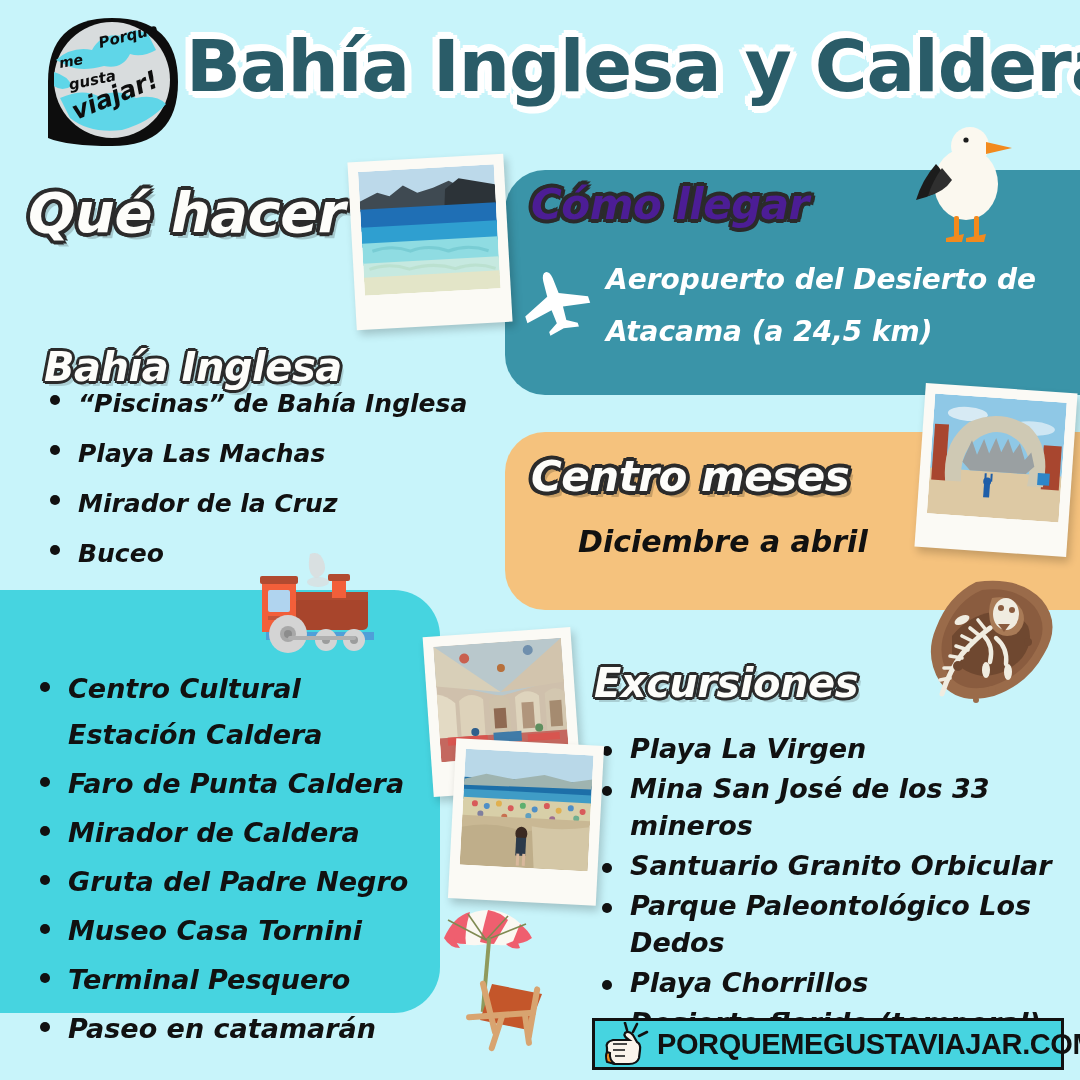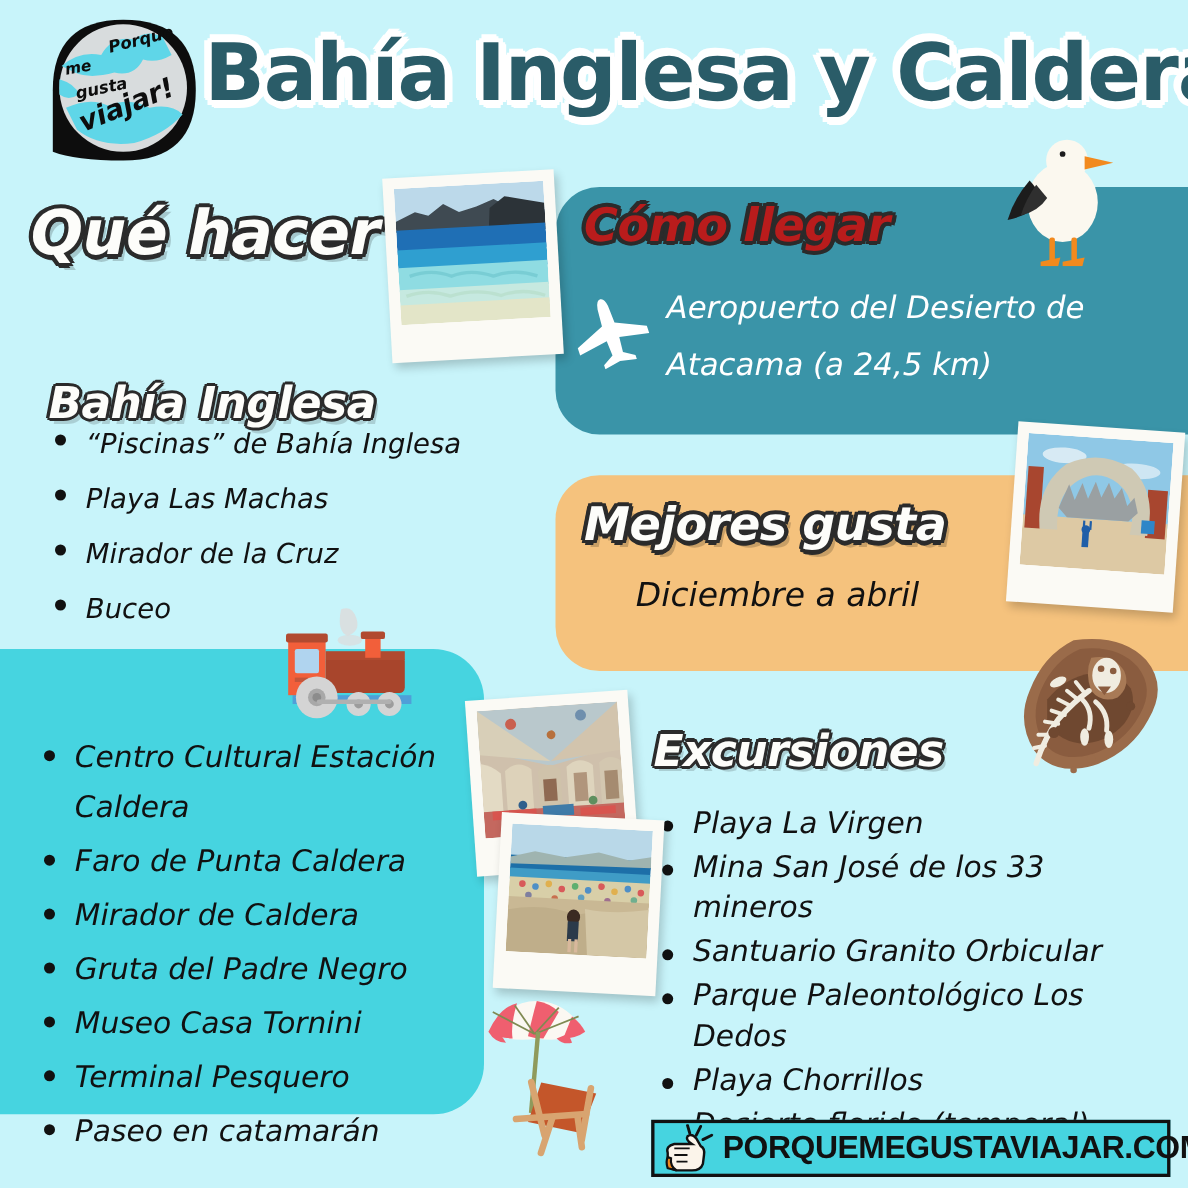--- a/index.html
+++ b/index.html
@@ -74,34 +74,34 @@
     left:-40px;top:590px;width:480px;height:423px;
     background:#46d4e0;
     border-radius:0 46px 46px 0;
   }
 
   
   #h-que-hacer{left:28px;top:180px;font-size:56px;}
   #h-bahia{left:44px;top:304px;font-size:40px;margin-top:40px;}
   #h-caldera{left:28px;top:602px;font-size:40px;}
   #h-como{left:531px;top:180px;font-size:42px;
-    color:#b91c1c;
+    color:#4c1d95;
     text-shadow:
       -3px -3px 0 #2b2b2b, 3px -3px 0 #2b2b2b,
       -3px  3px 0 #2b2b2b, 3px  3px 0 #2b2b2b,
       -4px  0   0 #2b2b2b, 4px  0   0 #2b2b2b,
        0   -4px 0 #2b2b2b, 0    4px 0 #2b2b2b;
   }
   #h-meses{left:531px;top:452px;font-size:42px;}
   #h-excursiones{left:594px;top:660px;font-size:40px;}
 
   
   .hand{
     font-family:"DejaVu Sans",sans-serif;
-    font-weight:normal;font-style:italic;
+    font-weight:bold;font-style:italic;
     color:#111111;
   }
   .hand.white{color:#ffffff;}
 
   
   ul.blist{
     list-style:none;margin:0;padding:0;
   }
   ul.blist li{
     position:relative;
@@ -227,21 +227,21 @@
   <div class="abs" id="plane-icon">
     <svg viewBox="0 0 78 70" width="78" height="70">
       <g fill="#ffffff" transform="rotate(-18 39 35)">
         <path d="M37 4 Q41 4 42 12 L43 28 L70 40 L70 47 L43 42 L42 56 L52 62 L52 66 L37 63 L22 66 L22 62 L32 56 L31 42 L4 47 L4 40 L31 28 L32 12 Q33 4 37 4 Z"></path>
       </g>
     </svg>
   </div>
 
   <div class="abs hand white" id="como-text">Aeropuerto del Desierto de Atacama (a 24,5 km)</div>
 
-  <div class="abs bubble-h" id="h-meses">Mejores gusta</div>
+  <div class="abs bubble-h" id="h-meses">Centro meses</div>
   <div class="abs hand" id="meses-text">Diciembre a abril</div>
 
   <div class="abs bubble-h thin" id="h-excursiones">Excursiones</div>
 
   <ul class="abs blist hand" id="list-exc">
     <li>Playa La Virgen</li>
     <li>Mina San José de los 33 mineros</li>
     <li>Santuario Granito Orbicular</li>
     <li>Parque Paleontológico Los Dedos</li>
     <li>Playa Chorrillos</li>

